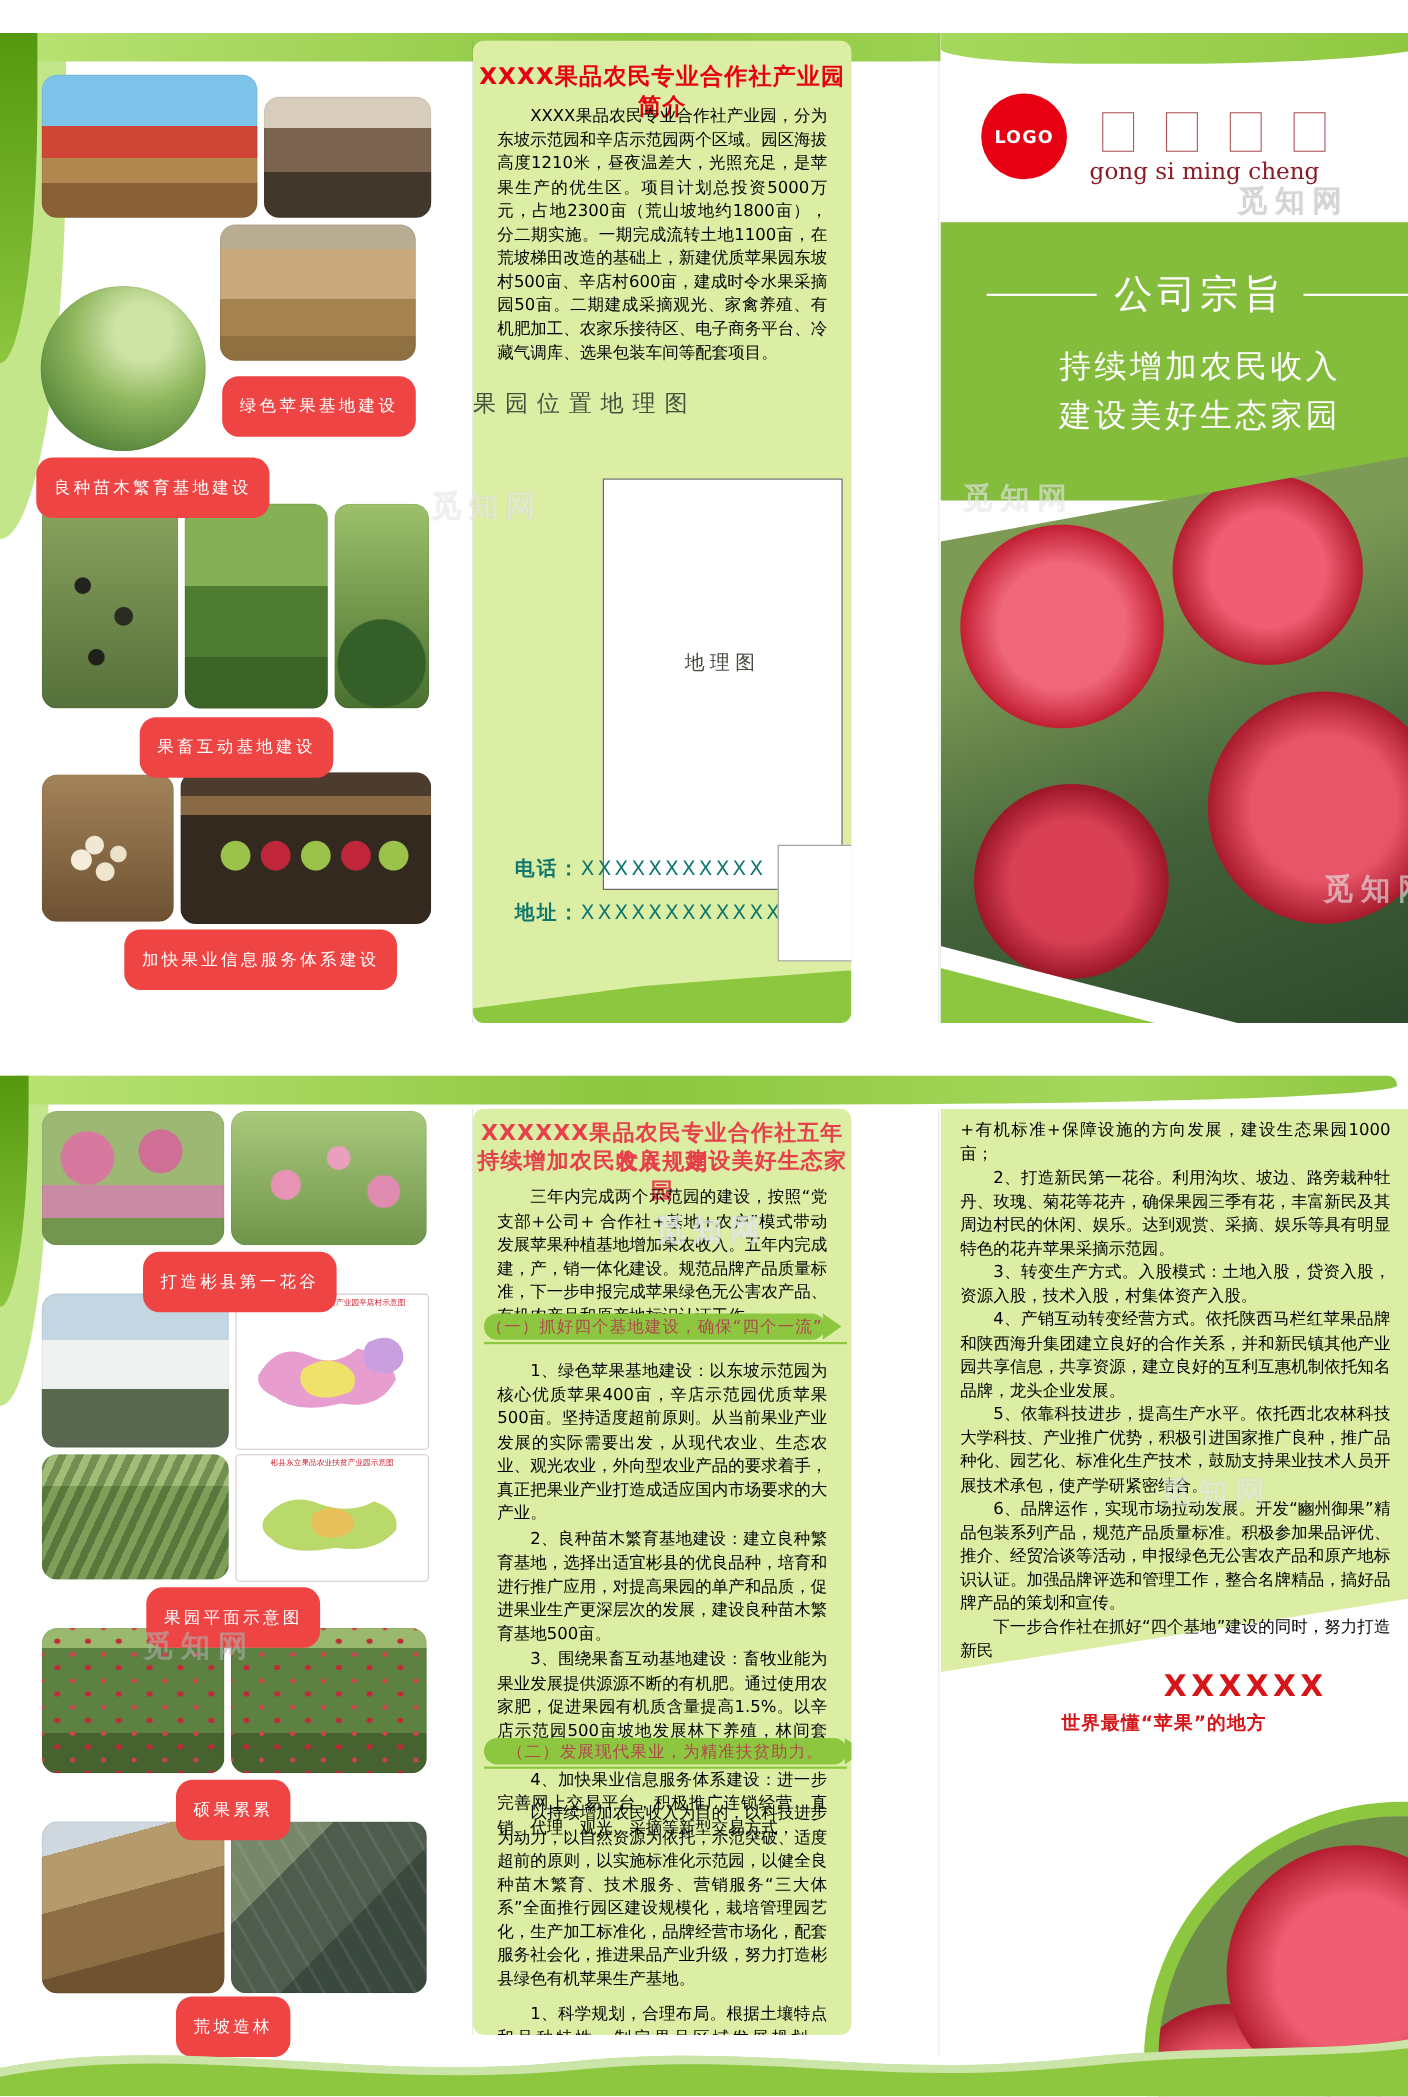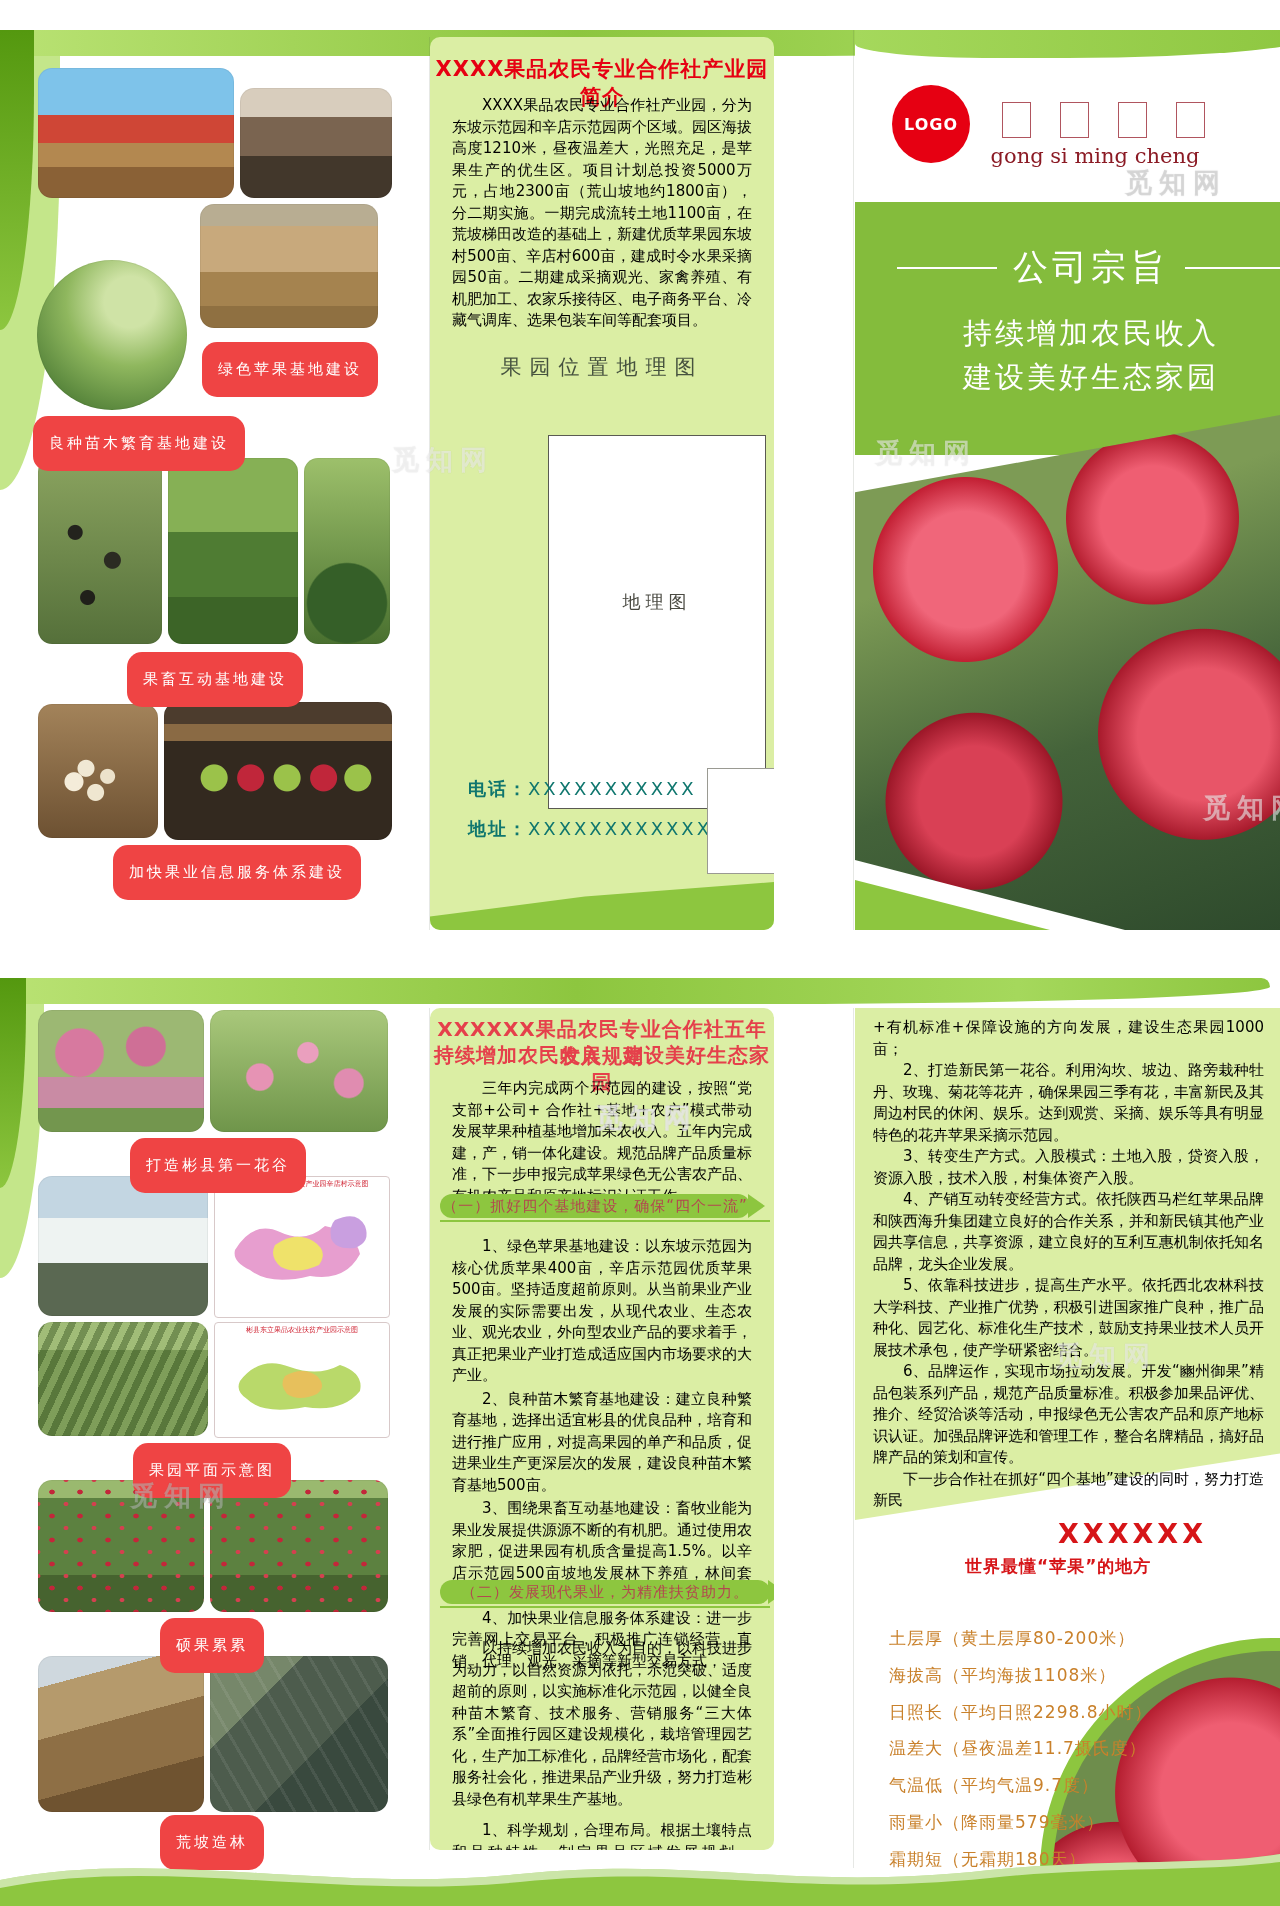--- a/index.html
+++ b/index.html
@@ -36,21 +36,21 @@
   .poster{position:absolute;background:#fff;border:1px solid #d8c9c9;border-radius:4px;overflow:hidden;}
   .poster-title{color:#cf2030;font-size:7px;line-height:9px;text-align:center;padding:3px 2px 1px;white-space:nowrap;overflow:hidden;}
   
   .pill{position:absolute;background:#ef4444;color:#fff;font-size:15px;line-height:15px;
         padding:20px 16px;border-radius:15px;letter-spacing:3px;white-space:nowrap;z-index:4;}
   
   .panel-mid{position:absolute;left:430px;width:344px;background:#dbeea4;border-radius:10px;overflow:hidden;}
   .mid-title{position:absolute;left:0;right:0;text-align:center;color:#e60012;font-weight:bold;font-size:21px;letter-spacing:1px;}
   .body-txt{color:#000000;font-size:15px;line-height:21.5px;text-align:justify;}
   .indent{text-indent:2em;}
-  .map-heading{position:absolute;left:0;right:0;text-align:center;color:#46523f;font-size:21px;letter-spacing:8px;}
+  .map-heading{position:absolute;left:0;right:0;text-align:left;color:#46523f;font-size:21px;letter-spacing:8px;}
   .map-box{position:absolute;background:#fff;border:1.5px solid #5a5a52;display:flex;align-items:center;justify-content:center;}
   .map-box span{color:#4a4a42;font-size:18px;letter-spacing:5px;margin-top:-40px;}
   .contact{position:absolute;color:#0f766e;font-size:18px;letter-spacing:1px;white-space:nowrap;}
   .contact b{font-weight:bold;letter-spacing:2px;}
   .stamp{position:absolute;background:#fff;border:1px solid #9a9a92;}
   .mid-footer{position:absolute;left:0;right:0;bottom:0;height:48px;background:#8dc63f;
               clip-path:polygon(0 72%,45% 30%,100% 0,100% 100%,0 100%);}
   .ribbon{position:absolute;left:10px;height:24px;background:#8dc63f;border-radius:12px;
           color:#b2484f;font-size:15px;line-height:24px;text-align:center;letter-spacing:1px;z-index:3;}
   .ribbon:after{content:'';position:absolute;right:-15px;top:0;border-top:12px solid transparent;
@@ -226,29 +226,20 @@
       <p style="margin:0;">+有机标准+保障设施的方向发展，建设生态果园1000亩；</p>
       <p class="indent" style="margin:0;">2、打造新民第一花谷。利用沟坎、坡边、路旁栽种牡丹、玫瑰、菊花等花卉，确保果园三季有花，丰富新民及其周边村民的休闲、娱乐。达到观赏、采摘、娱乐等具有明显特色的花卉苹果采摘示范园。</p>
       <p class="indent" style="margin:0;">3、转变生产方式。入股模式：土地入股，贷资入股，资源入股，技术入股，村集体资产入股。</p>
       <p class="indent" style="margin:0;">4、产销互动转变经营方式。依托陕西马栏红苹果品牌和陕西海升集团建立良好的合作关系，并和新民镇其他产业园共享信息，共享资源，建立良好的互利互惠机制依托知名品牌，龙头企业发展。</p>
       <p class="indent" style="margin:0;">5、依靠科技进步，提高生产水平。依托西北农林科技大学科技、产业推广优势，积极引进国家推广良种，推广品种化、园艺化、标准化生产技术，鼓励支持果业技术人员开展技术承包，使产学研紧密结合。</p>
       <p class="indent" style="margin:0;">6、品牌运作，实现市场拉动发展。开发“豳州御果”精品包装系列产品，规范产品质量标准。积极参加果品评优、推介、经贸洽谈等活动，申报绿色无公害农产品和原产地标识认证。加强品牌评选和管理工作，整合名牌精品，搞好品牌产品的策划和宣传。</p>
       <p class="indent" style="margin:0;">下一步合作社在抓好“四个基地”建设的同时，努力打造新民</p>
     </div>
     <div class="brand" style="top:510px;">XXXXXX</div>
     <div class="slogan" style="top:547px;">世界最懂“苹果”的地方</div>
-    <div class="abs" style="left:34px;top:612px;z-index:2;">
-      <div class="ind">土层厚（黄土层厚80-200米）</div>
-      <div class="ind">海拔高（平均海拔1108米）</div>
-      <div class="ind">日照长（平均日照2298.8小时）</div>
-      <div class="ind">温差大（昼夜温差11.7摄氏度）</div>
-      <div class="ind">气温低（平均气温9.7度）</div>
-      <div class="ind">雨量小（降雨量579毫米）</div>
-      <div class="ind">霜期短（无霜期180天）。</div>
-    </div>
     <div class="apple-ring"></div>
     <div class="wm" style="left:200px;top:330px;">觅知网</div>
   </div>
   <div class="wm" style="left:596px;top:1100px;">觅知网</div>
 
   <svg class="footer-wave" viewBox="0 0 1280 70" preserveAspectRatio="none">
     <path d="M0,44 C160,12 330,58 520,38 C700,20 790,56 990,34 C1110,22 1210,30 1280,18 L1280,70 L0,70 Z" fill="#8dc63f"></path>
     <path d="M0,44 C160,12 330,58 520,38 C700,20 790,56 990,34 C1110,22 1210,30 1280,18 L1280,26 C1200,36 1100,30 990,42 C790,62 700,28 520,46 C330,64 160,20 0,52 Z" fill="#ffffff" opacity="0.55"></path>
   </svg>
 

